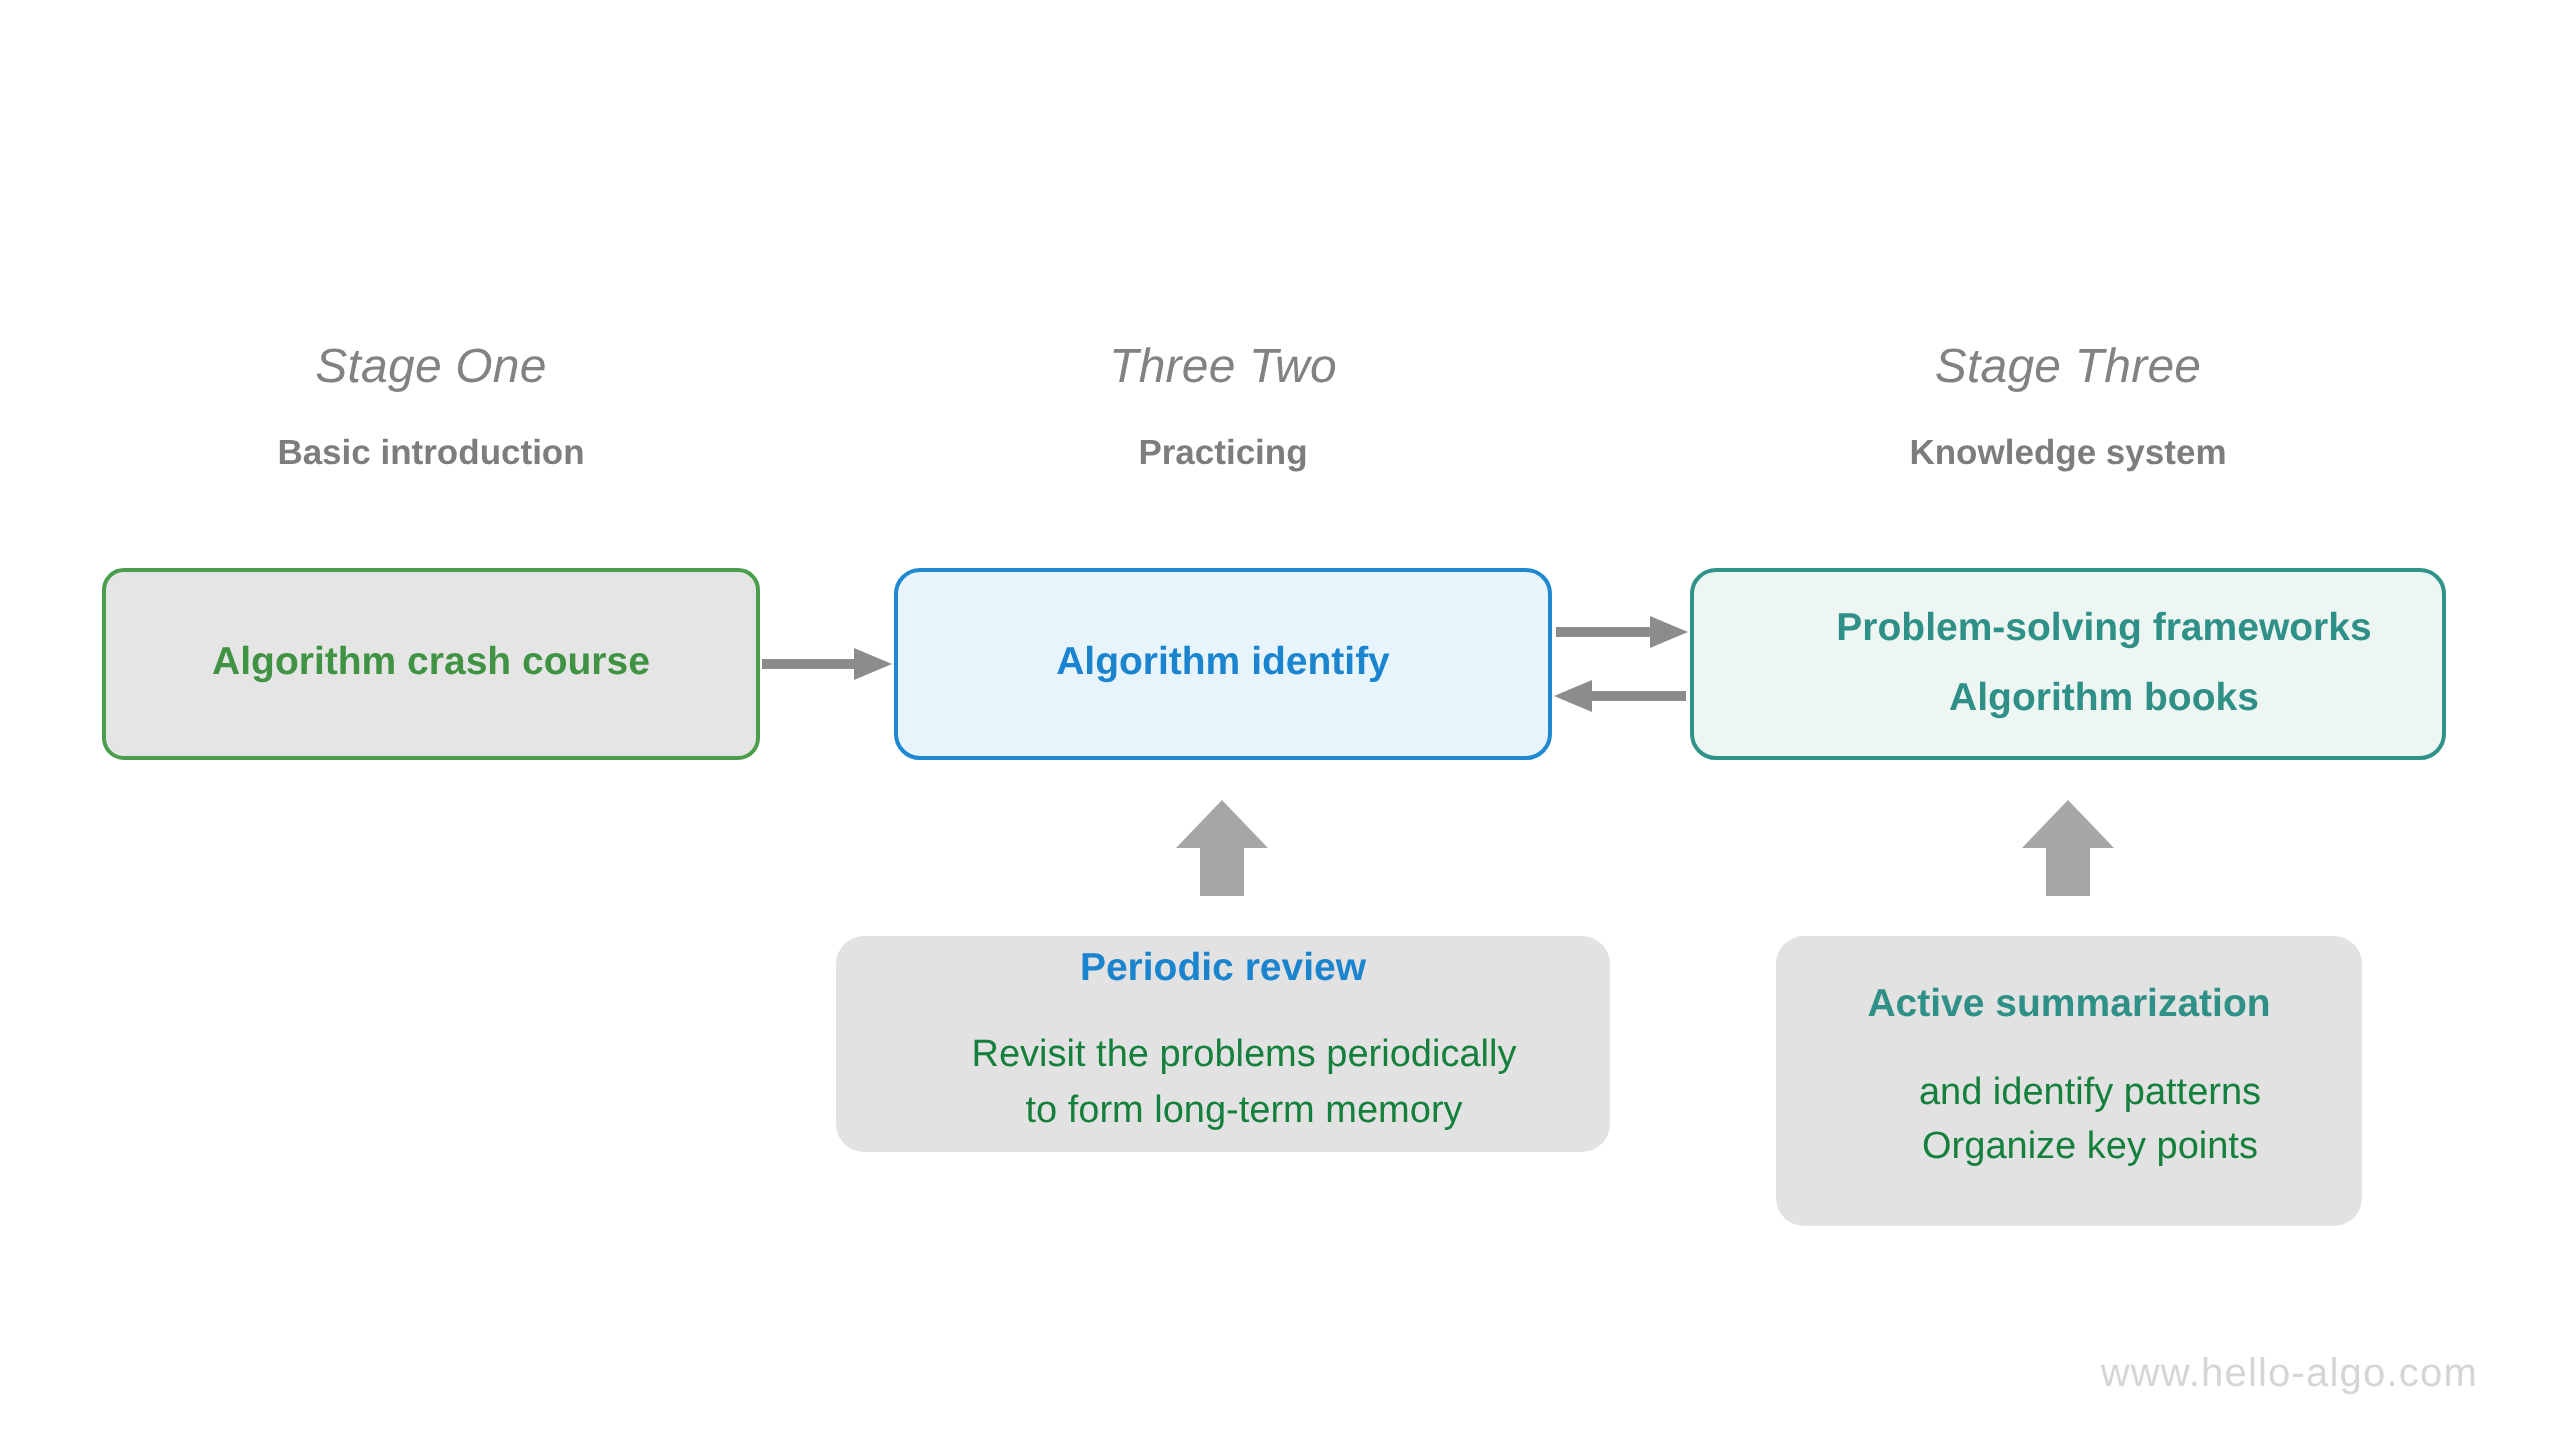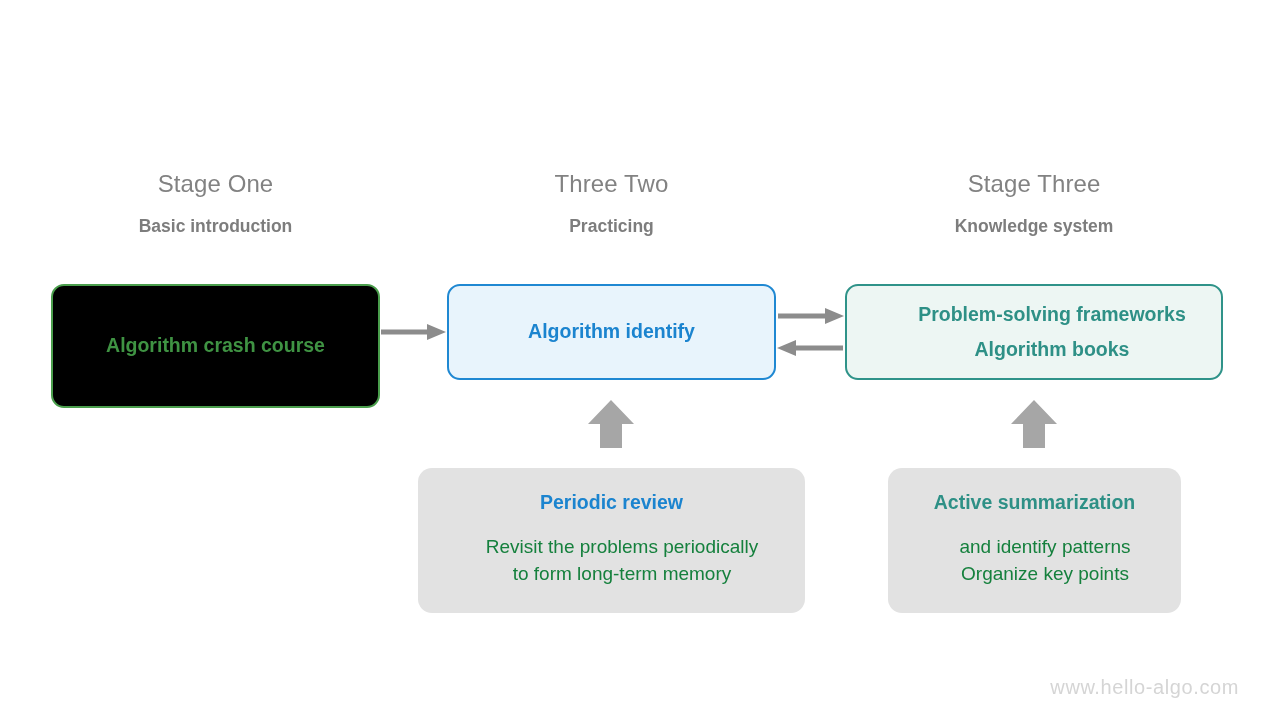--- a/index.html
+++ b/index.html
@@ -27,20 +27,21 @@
     position: absolute;
     text-align: center;
   }
   .stage-title {
     font-size: 24px;
     font-weight: 400;
     color: #828282;
     letter-spacing: 0.1px;
     line-height: 1;
     white-space: nowrap;
+    font-style: italic;
   }
   .stage-sub {
     margin-top: 22px;
     font-size: 17.5px;
     font-weight: 700;
     color: #7d7d7d;
     line-height: 1;
     white-space: nowrap;
   }
 
@@ -59,23 +60,24 @@
   .node-line {
     font-size: 19.5px;
     font-weight: 700;
     line-height: 1.0;
     white-space: nowrap;
   }
   .node-line + .node-line { margin-top: 16px; }
 
   #node-green {
     left: 51px; top: 284px;
-    width: 329px; height: 124px;
-    background: #000000;
+    width: 329px; height: 96px;
+    background: #e5e5e5;
     border-color: #4a9e4c;
+    border-radius: 11px;
   }
   #node-green .node-line { color: #3f9343; }
 
   #node-blue {
     left: 447px; top: 284px;
     width: 329px; height: 96px;
     background: #e8f4fc;
     border-color: #1f88d2;
   }
   #node-blue .node-line { color: #1b84cf; }
@@ -110,21 +112,21 @@
   .card-body {
     margin-top: 20px;
     font-size: 19px;
     font-weight: 400;
     color: #15803d;
     line-height: 1.45;
     margin-left: 21px;
   }
   #card-review {
     left: 418px; top: 468px;
-    width: 387px; height: 145px;
+    width: 387px; height: 108px;
   }
   #card-review .card-title { color: #1b84cf; }
   #card-summary {
     left: 888px; top: 468px;
     width: 293px; height: 145px;
   }
   #card-summary .card-title { color: #2e9086; }
 
   
   .arrow-layer {

